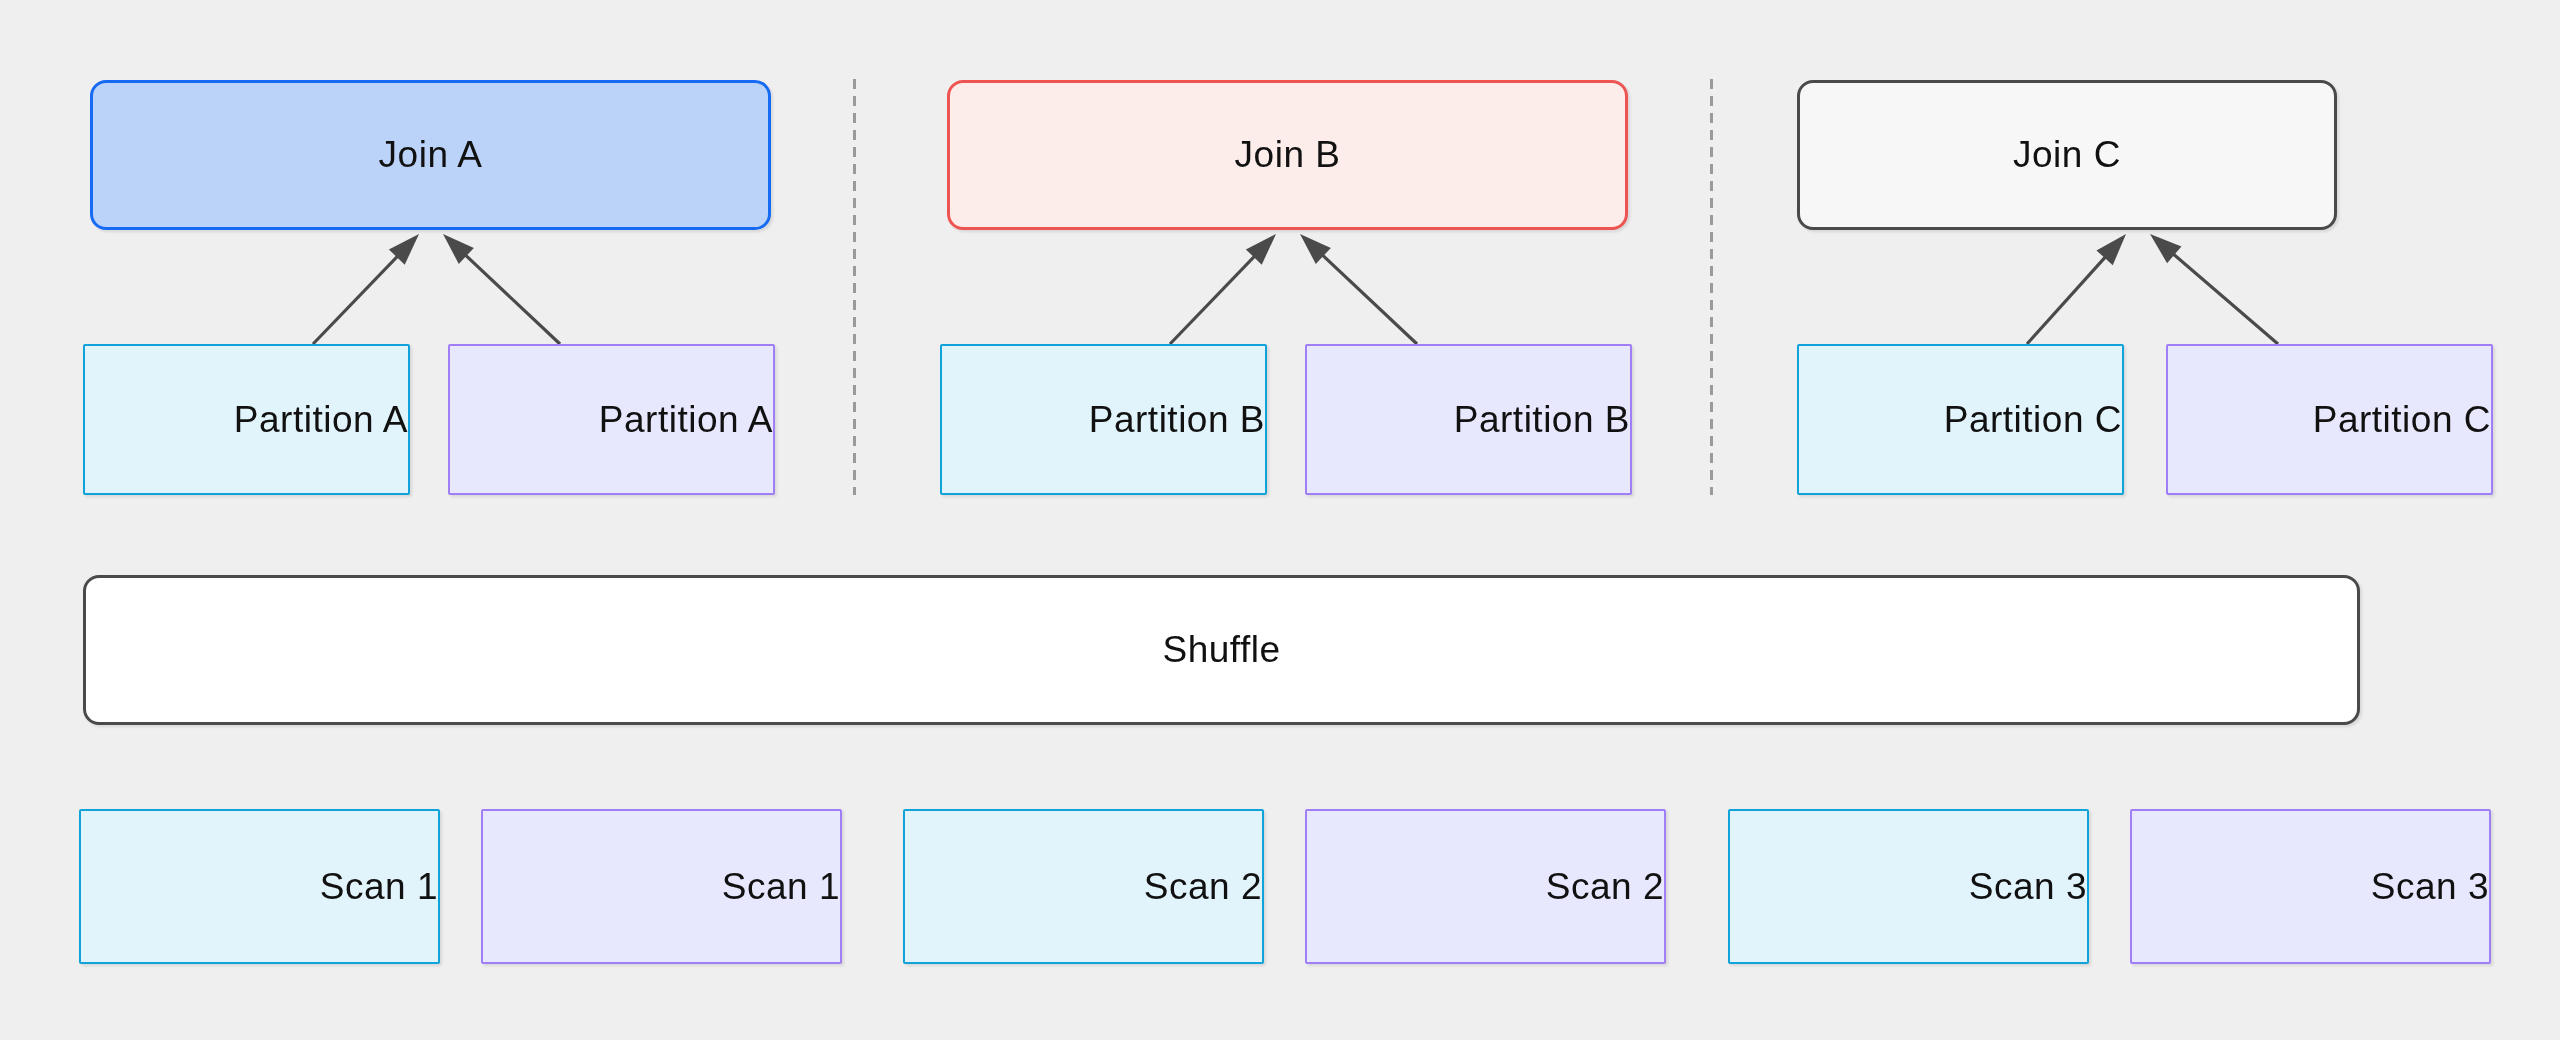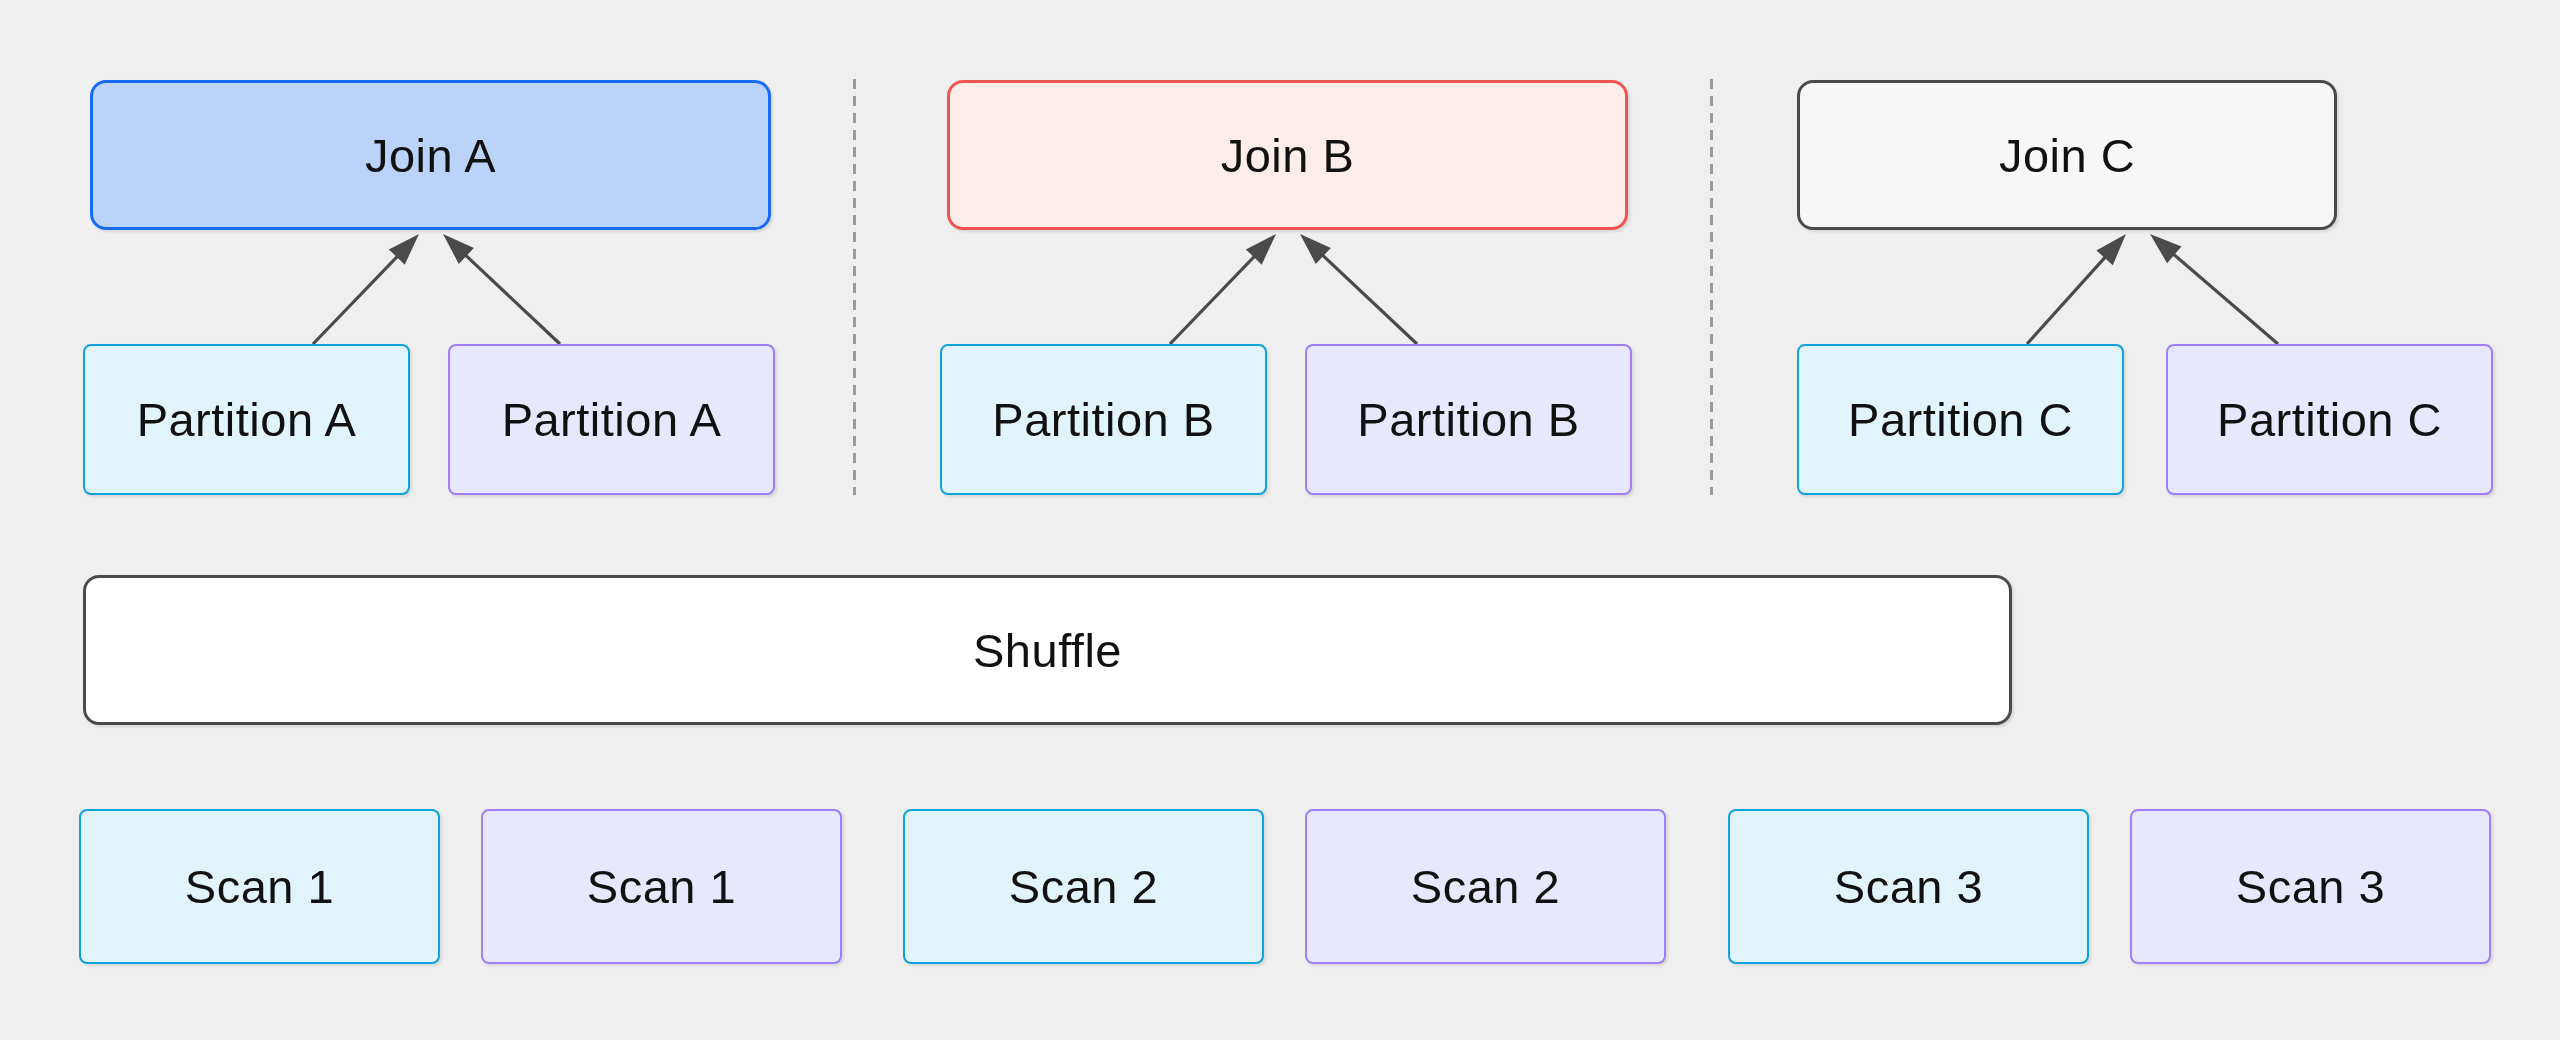--- a/index.html
+++ b/index.html
@@ -10,31 +10,31 @@
     font-family:"Liberation Sans", sans-serif;
     overflow:hidden;
   }
   .node{
     position:absolute;
     box-sizing:border-box;
     display:flex;align-items:center;justify-content:center;
     box-shadow:2px 2px 3px rgba(0,0,0,0.10);
   }
   .label{
-    font-size:47px;
+    font-size:37px;
     font-weight:500;
     color:var(--text,#111);
     letter-spacing:0.5px;
     white-space:nowrap;
   }
   .join{border-radius:16px;border:3px solid;}
   .join-a{background:var(--join-a-fill);border-color:var(--join-a-border);}
   .join-b{background:var(--join-b-fill);border-color:var(--join-b-border);}
   .join-c{background:var(--join-c-fill);border-color:var(--join-c-border);}
-  .small{border-radius:8px;border:2.5px solid;}
+  .small{border-radius:2px;border:2.5px solid;justify-content:flex-end;}
   .cyan{background:var(--cyan-fill);border-color:var(--cyan-border);}
   .purple{background:var(--purple-fill);border-color:var(--purple-border);}
   .shuffle{
     border-radius:16px;border:3px solid var(--shuffle-border);
     background:var(--shuffle-fill);
   }
   .divider{
     position:absolute;
     top:79px;height:416px;width:3px;
     background:repeating-linear-gradient(
@@ -94,21 +94,21 @@
   <div class="node small purple" style="left:1305px;top:344px;width:327px;height:151px;">
     <span class="label">Partition B</span>
   </div>
   <div class="node small cyan" style="left:1797px;top:344px;width:327px;height:151px;">
     <span class="label">Partition C</span>
   </div>
   <div class="node small purple" style="left:2166px;top:344px;width:327px;height:151px;">
     <span class="label">Partition C</span>
   </div>
 
-  <div class="node shuffle" style="left:83px;top:575px;width:1929px;height:150px;text-align:center;">
+  <div class="node shuffle" style="left:83px;top:575px;width:2277px;height:150px;text-align:center;">
     <span class="label">Shuffle</span>
   </div>
 
   <div class="node small cyan" style="left:79px;top:809px;width:361px;height:155px;">
     <span class="label">Scan 1</span>
   </div>
   <div class="node small purple" style="left:481px;top:809px;width:361px;height:155px;">
     <span class="label">Scan 1</span>
   </div>
   <div class="node small cyan" style="left:903px;top:809px;width:361px;height:155px;">

